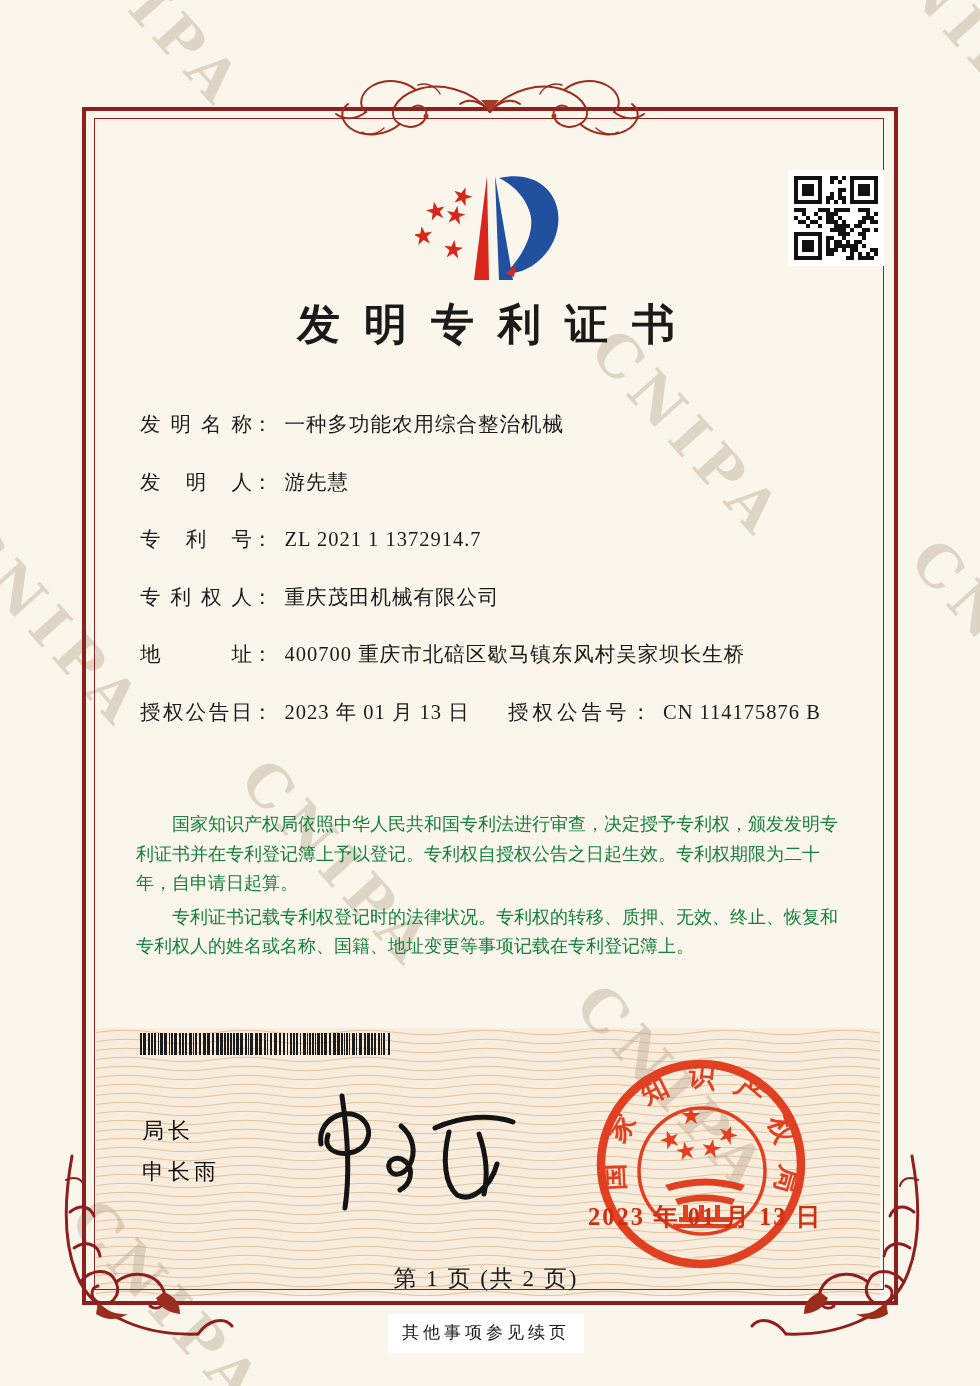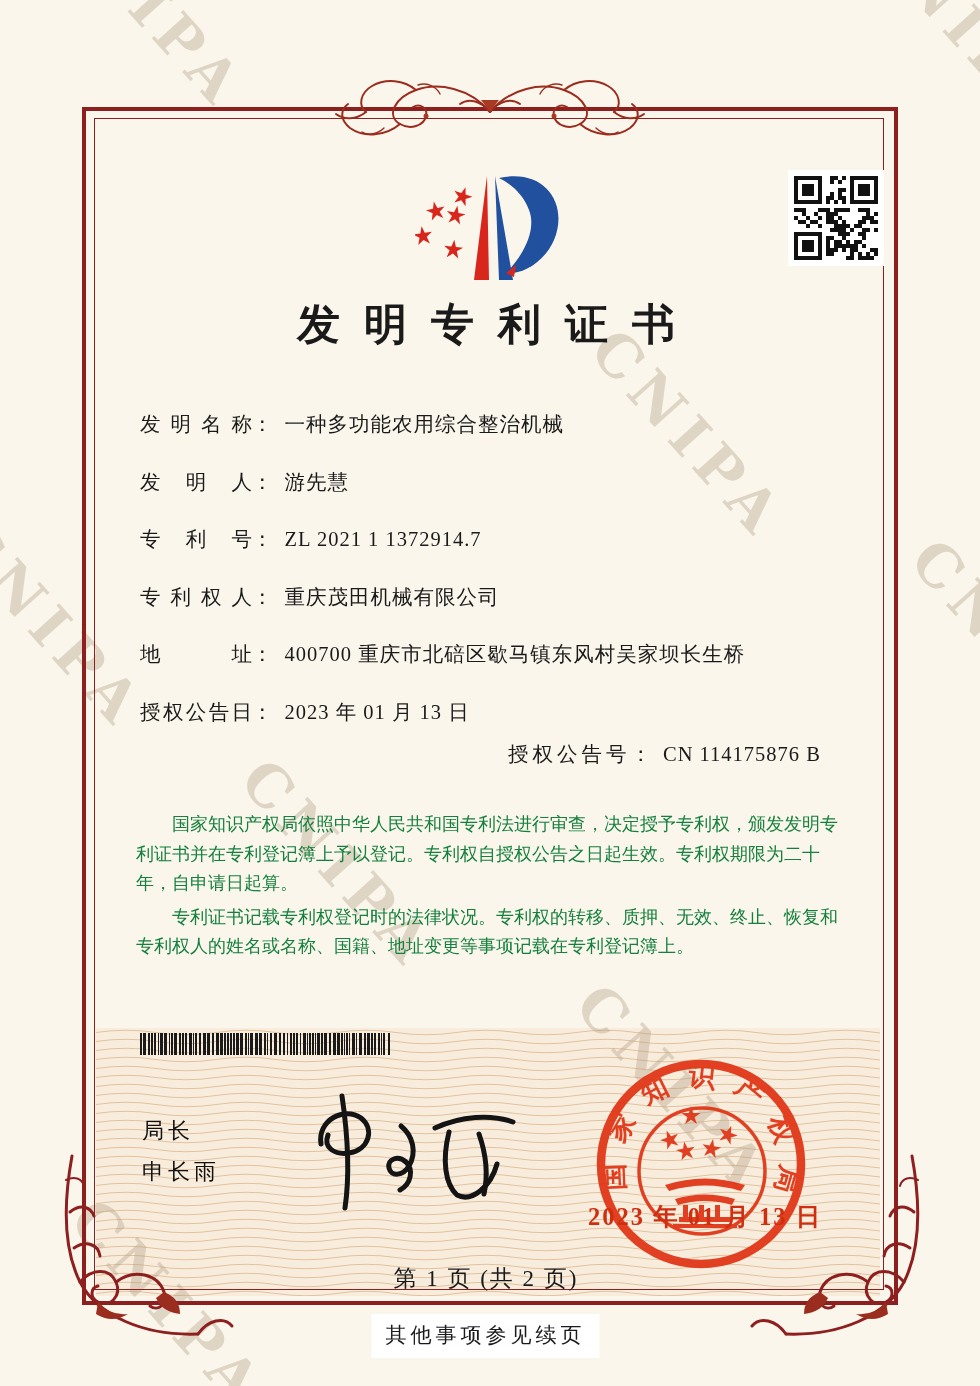--- a/index.html
+++ b/index.html
@@ -30,21 +30,21 @@
   .qr{position:absolute;left:788px;top:170px;width:96px;height:96px;background:#fff;z-index:4;}
   .title{position:absolute;left:82px;width:808px;top:296px;text-align:center;
          font-size:43px;font-weight:700;letter-spacing:24px;text-indent:24px;z-index:4;}
 
   
   .fields{position:absolute;left:140px;top:410px;width:740px;z-index:4;}
   .frow{position:relative;height:57.5px;font-size:20.5px;white-space:nowrap;}
   .flabel{display:inline-block;width:112px;text-align:justify;text-align-last:justify;vertical-align:top;}
   .fcolon{display:inline-block;}
   .fvalue{display:inline-block;margin-left:12px;letter-spacing:1px;}
-  .grant2{position:absolute;left:368px;top:0;margin-top:42px;}
+  .grant2{position:absolute;left:368px;top:0;}
   .glabel{letter-spacing:4px;}
 
   
   .paras{position:absolute;left:136px;top:810px;width:716px;font-size:18px;
          line-height:29.5px;color:#15803d;z-index:4;}
   .paras p{margin:0 0 4px 0;text-indent:2em;}
 
   
   .barcode{position:absolute;left:140px;top:1033px;z-index:4;}
   .role{position:absolute;left:142px;top:1116px;font:400 22px "Liberation Sans","DejaVu Sans",sans-serif;
@@ -53,21 +53,21 @@
         letter-spacing:4px;color:#111;z-index:4;}
   .sig{position:absolute;left:285px;top:1082px;z-index:4;}
 
   .seal{position:absolute;left:595px;top:1058px;z-index:5;opacity:.93;}
   .sealdate{position:absolute;left:588px;top:1200px;font-size:24.5px;font-weight:700;color:#cf2f10;
             letter-spacing:2px;white-space:nowrap;z-index:6;}
 
   .pageno{position:absolute;left:82px;width:808px;top:1263px;text-align:center;
           font-size:23px;letter-spacing:2px;z-index:4;}
   .cont{position:absolute;left:50%;top:1314px;transform:translateX(-52%);background:#ffffff;
-        padding:7px 14px 9px;font-size:21px;letter-spacing:4px;z-index:4;}
+        padding:7px 14px 9px;font-size:17px;letter-spacing:4px;z-index:4;}
 </style>
 </head>
 <body>
 
 <div class="page">
 
   <svg width="0" height="0" style="position:absolute">
     <defs>
       <polygon id="st" points="0,-10 2.25,-3.09 9.51,-3.09 3.63,1.18 5.88,8.09 0,3.82 -5.88,8.09 -3.63,1.18 -9.51,-3.09 -2.25,-3.09"></polygon>
       <g id="dragon-half" fill="none" stroke="#9b2d1f" stroke-width="2" stroke-linecap="round">

